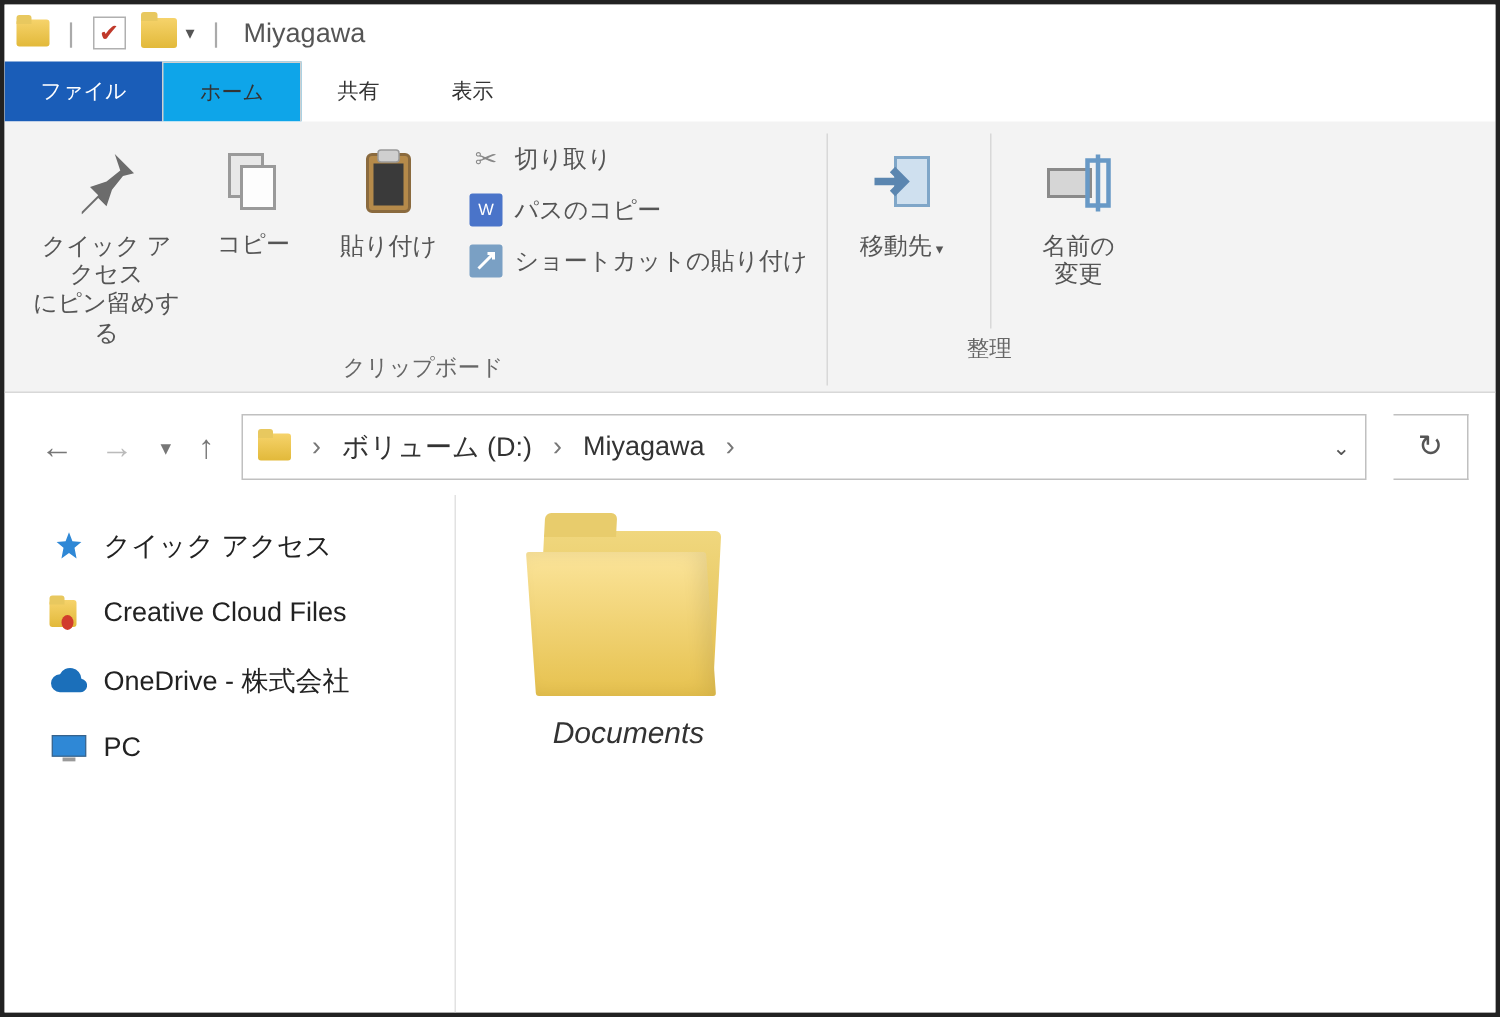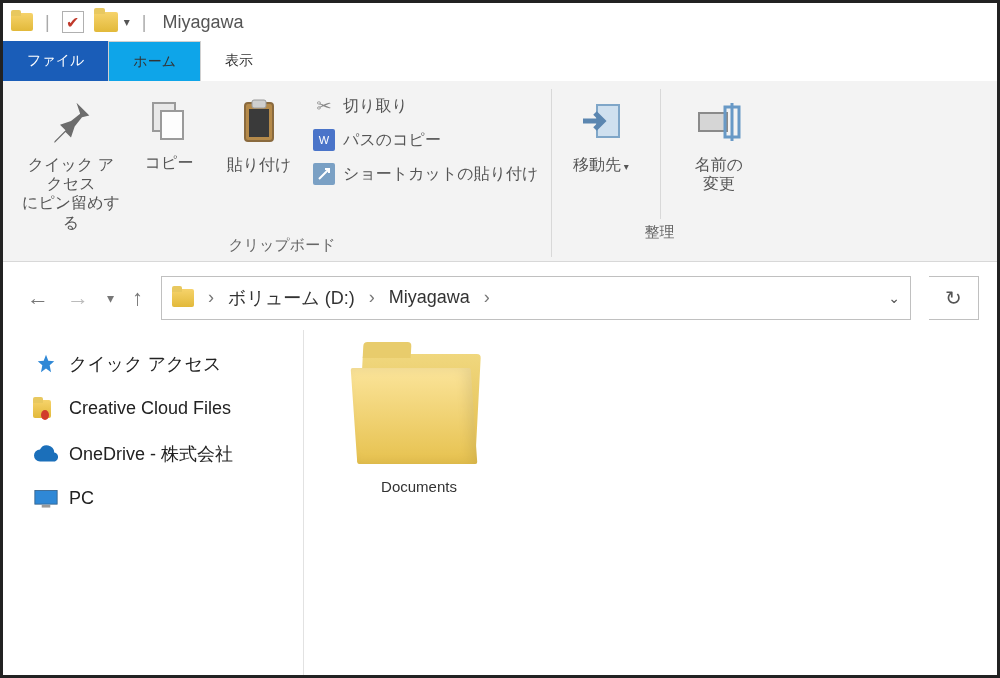--- a/index.html
+++ b/index.html
@@ -276,22 +276,23 @@
   }
   .big-folder .front {
     position:absolute; left:0; top:14px; width:120px; height:96px;
     background: linear-gradient(#fbe49a,#e6c14e);
     border-radius: 2px;
     transform: skewX(4deg);
     box-shadow: inset -6px 0 12px rgba(0,0,0,0.08);
   }
   .file-label {
     margin-top: 14px;
-    font-size: 15px;
+    font-size: 20px;
     color:#333;
+    font-style:italic;
   }
   .side-divider {
     width:1px;
     background:#e2e2e2;
   }
 </style>
 </head>
 <body>
 
 <div class="window">
@@ -302,20 +303,21 @@
     <span class="qat-check">✔</span>
     <span class="qat-folder"></span>
     <span class="qat-dropdown">▾</span>
     <span class="sep">|</span>
     <span class="title-text">Miyagawa</span>
   </div>
 
   <div class="tab-strip">
     <div class="tab file">ファイル</div>
     <div class="tab active">ホーム</div>
+    <div class="tab">共有</div>
     <div class="tab">表示</div>
   </div>
 
   <div class="ribbon">
 
     <div class="ribbon-group" style="flex:0 0 auto;">
       <div class="ribbon-group-body">
         <div class="big-btn">
           <div class="icon-box pin-icon">
             <svg viewBox="0 0 48 48">

